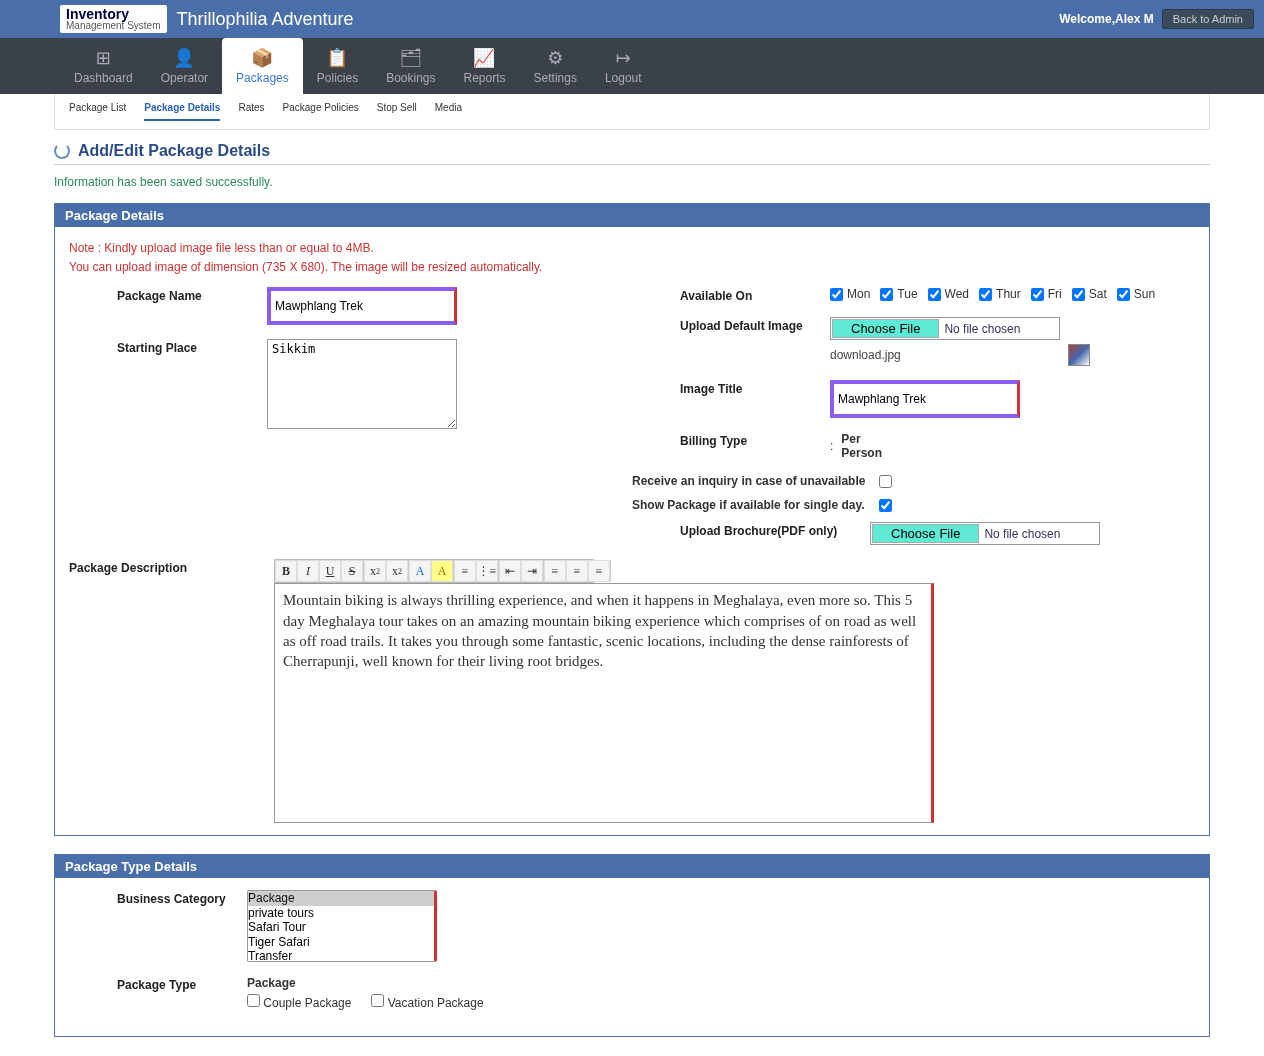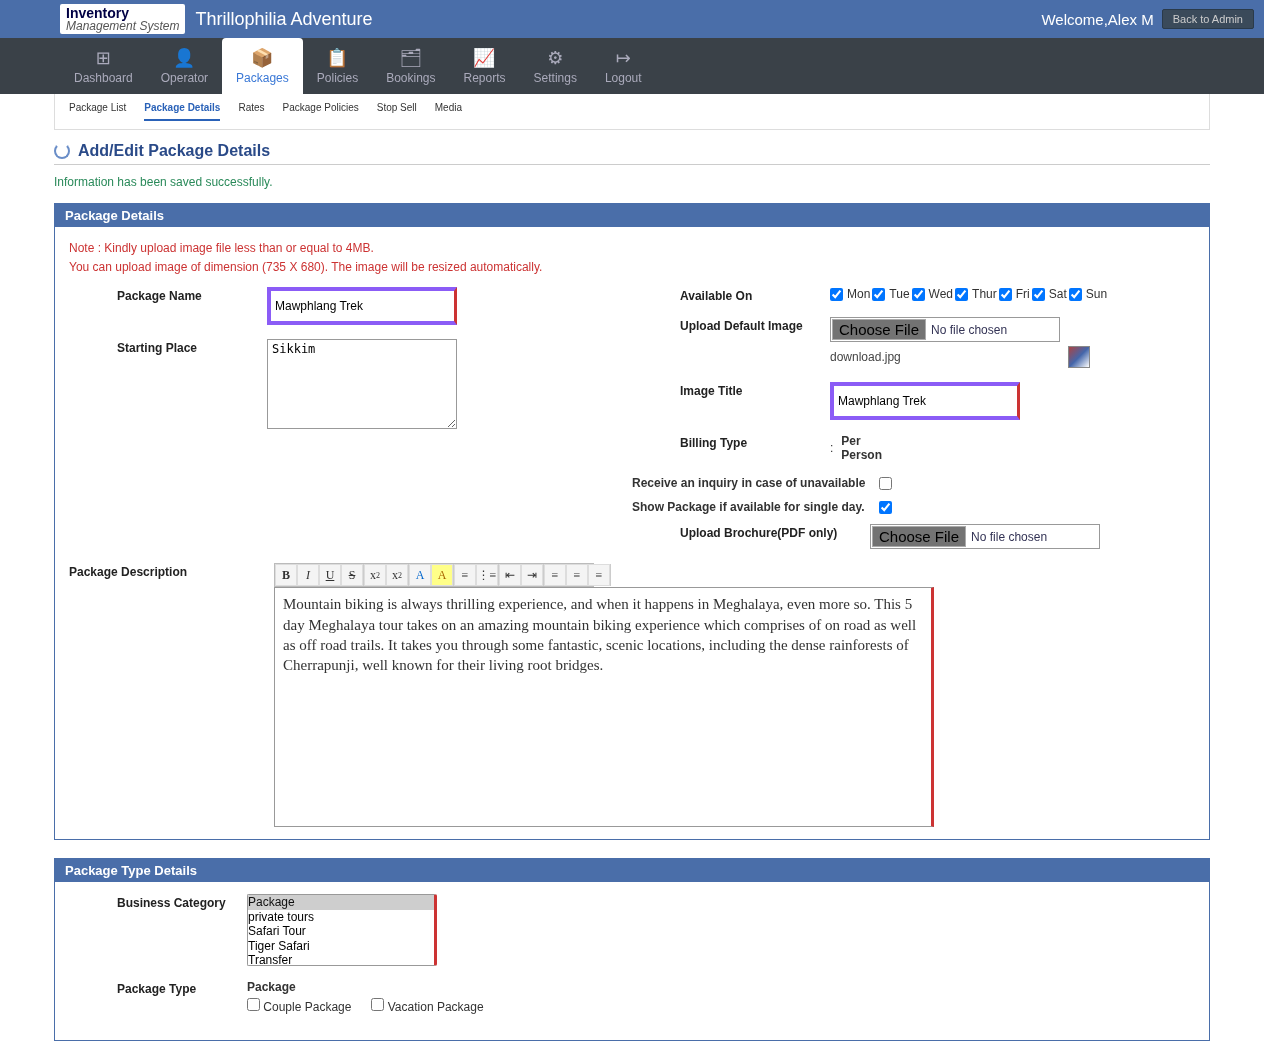--- a/index.html
+++ b/index.html
@@ -1,21 +1,21 @@
 <!DOCTYPE html>
 <html><head>
 <meta charset="utf-8">
 <style>
 * { box-sizing: border-box; margin: 0; padding: 0; }
 body { font-family: Verdana, Arial, sans-serif; font-size: 12px; color: #333; background: #fff; }
 .topbar { background: #4a6ea9; height: 38px; display: flex; align-items: center; padding: 0 10px 0 60px; color: #fff; }
 .logo-box { background: #fff; color: #004; padding: 2px 6px; font-size: 14px; margin-right: 10px; border-radius: 2px; font-weight: bold; line-height: 1; }
-.logo-sub { font-size: 12px; font-weight: normal; display: block; color: #555; font-style: italic; }
+.logo-sub { font-size: 10px; font-weight: normal; display: block; color: #555; }
 .app-title { font-size: 18px; font-weight: normal; color: #fff; flex: 1; }
-.welcome { font-size: 15px; font-weight: normal; margin-right: 8px; margin-left: 8px; }
+.welcome { font-size: 12px; font-weight: bold; margin-right: 8px; margin-left: 8px; }
 .back-admin { background: #3a4a5a; color: #ccc; font-size: 11px; padding: 3px 10px; border: 1px solid #2a3a4a; border-radius: 2px; cursor: pointer; }
 .navbar { background: #3a4148; height: 56px; display: flex; align-items: stretch; padding-left: 60px; }
 .nav-item { color: #aab; text-align: center; padding: 8px 14px 6px; font-size: 12px; cursor: pointer; display: flex; flex-direction: column; align-items: center; justify-content: center; min-width: 64px; }
 .nav-item.active { background: #fff; color: #3a78d6; border-radius: 4px 4px 0 0; }
 .nav-icon { font-size: 18px; line-height: 1; margin-bottom: 4px; }
 .content-wrap { padding: 0 54px; }
 .subnav { background: #fff; border: 1px solid #ddd; border-top: none; padding: 8px 14px; display: flex; gap: 18px; font-size: 10px; }
 .subnav-item { color: #333; cursor: pointer; padding-bottom: 6px; }
 .subnav-item.active { color: #2a62b8; border-bottom: 2px solid #2a62b8; font-weight: bold; }
 .page-title-row { display: flex; align-items: center; gap: 8px; margin: 12px 0 6px; border-bottom: 1px solid #ccc; padding-bottom: 4px; }
@@ -27,24 +27,24 @@
 .panel-body { background: #fff; padding: 12px 14px; }
 .note-red { color: #c33; font-size: 12px; line-height: 1.6; margin-bottom: 10px; }
 .form-row { display: flex; }
 .form-col { flex: 1; }
 .field { display: flex; margin-bottom: 14px; align-items: flex-start; margin-left: 48px; }
 .field-label { width: 150px; font-weight: bold; font-size: 12px; color: #222; padding-top: 2px; }
 .field-value { flex: 1; }
 input[type=text] { border: 4px solid #8b5cf6; padding: 8px 4px; font-size: 12px; width: 190px; }
 .req-border { border-right: 3px solid #c33 !important; }
 textarea.starting { width: 190px; height: 90px; border: 1px solid #999; font-size: 12px; padding: 2px 4px; resize: both; }
-.checks { display: flex; flex-wrap: wrap; gap: 4px 2px; font-size: 12px; align-items: center; }
+.checks { display: flex; flex-wrap: wrap; gap: 4px 10px; font-size: 12px; align-items: center; }
 .checks label { display: flex; align-items: center; gap: 4px; }
 .file-input-row { display: flex; align-items: center; border: 1px solid #999; width: 230px; background:#fff; }
-.choose-file-btn { background: #737373; border: 1px solid #aaa; font-size: 15px; padding: 1px 6px; margin: 1px; cursor: pointer; }
+.choose-file-btn { background: #5eead4; border: 1px solid #aaa; font-size: 13px; padding: 1px 18px; margin: 1px; cursor: pointer; }
 .file-status { font-size: 12px; color: #335; padding-left: 4px; }
 .uploaded-row { display: flex; align-items: center; justify-content: space-between; width: 260px; margin-top: 4px; font-size: 12px; color: #444; gap: 24px; }
 .thumb { width: 22px; height: 22px; background: linear-gradient(135deg,#a44,#46a,#fff); border:1px solid #888; }
 .billing-row { display: flex; align-items: center; gap: 8px; font-size: 12px; }
 .bold-label { font-weight: bold; }
 .inline-check-row { display: flex; align-items: center; gap: 14px; font-size: 12px; font-weight: bold; margin-bottom: 10px; }
 .editor-toolbar { display: flex; gap: 0; border: 1px solid #bbb; background: #eee; width: 320px; }
 .tb-group { display:flex; border-right:1px solid #ccc; }
 .tb-btn { width: 22px; height: 22px; display:flex; align-items:center; justify-content:center; font-size: 12px; cursor:pointer; font-family: "Times New Roman", serif; background:#f4f4f4; border:1px solid #ddd; }
 .editor-area { width: 660px; height: 240px; border: 1px solid #999; border-right: 3px solid #c33; padding: 6px 8px; font-family: "Times New Roman", serif; font-size: 15px; line-height: 1.35; overflow: auto; background:#fff; }

